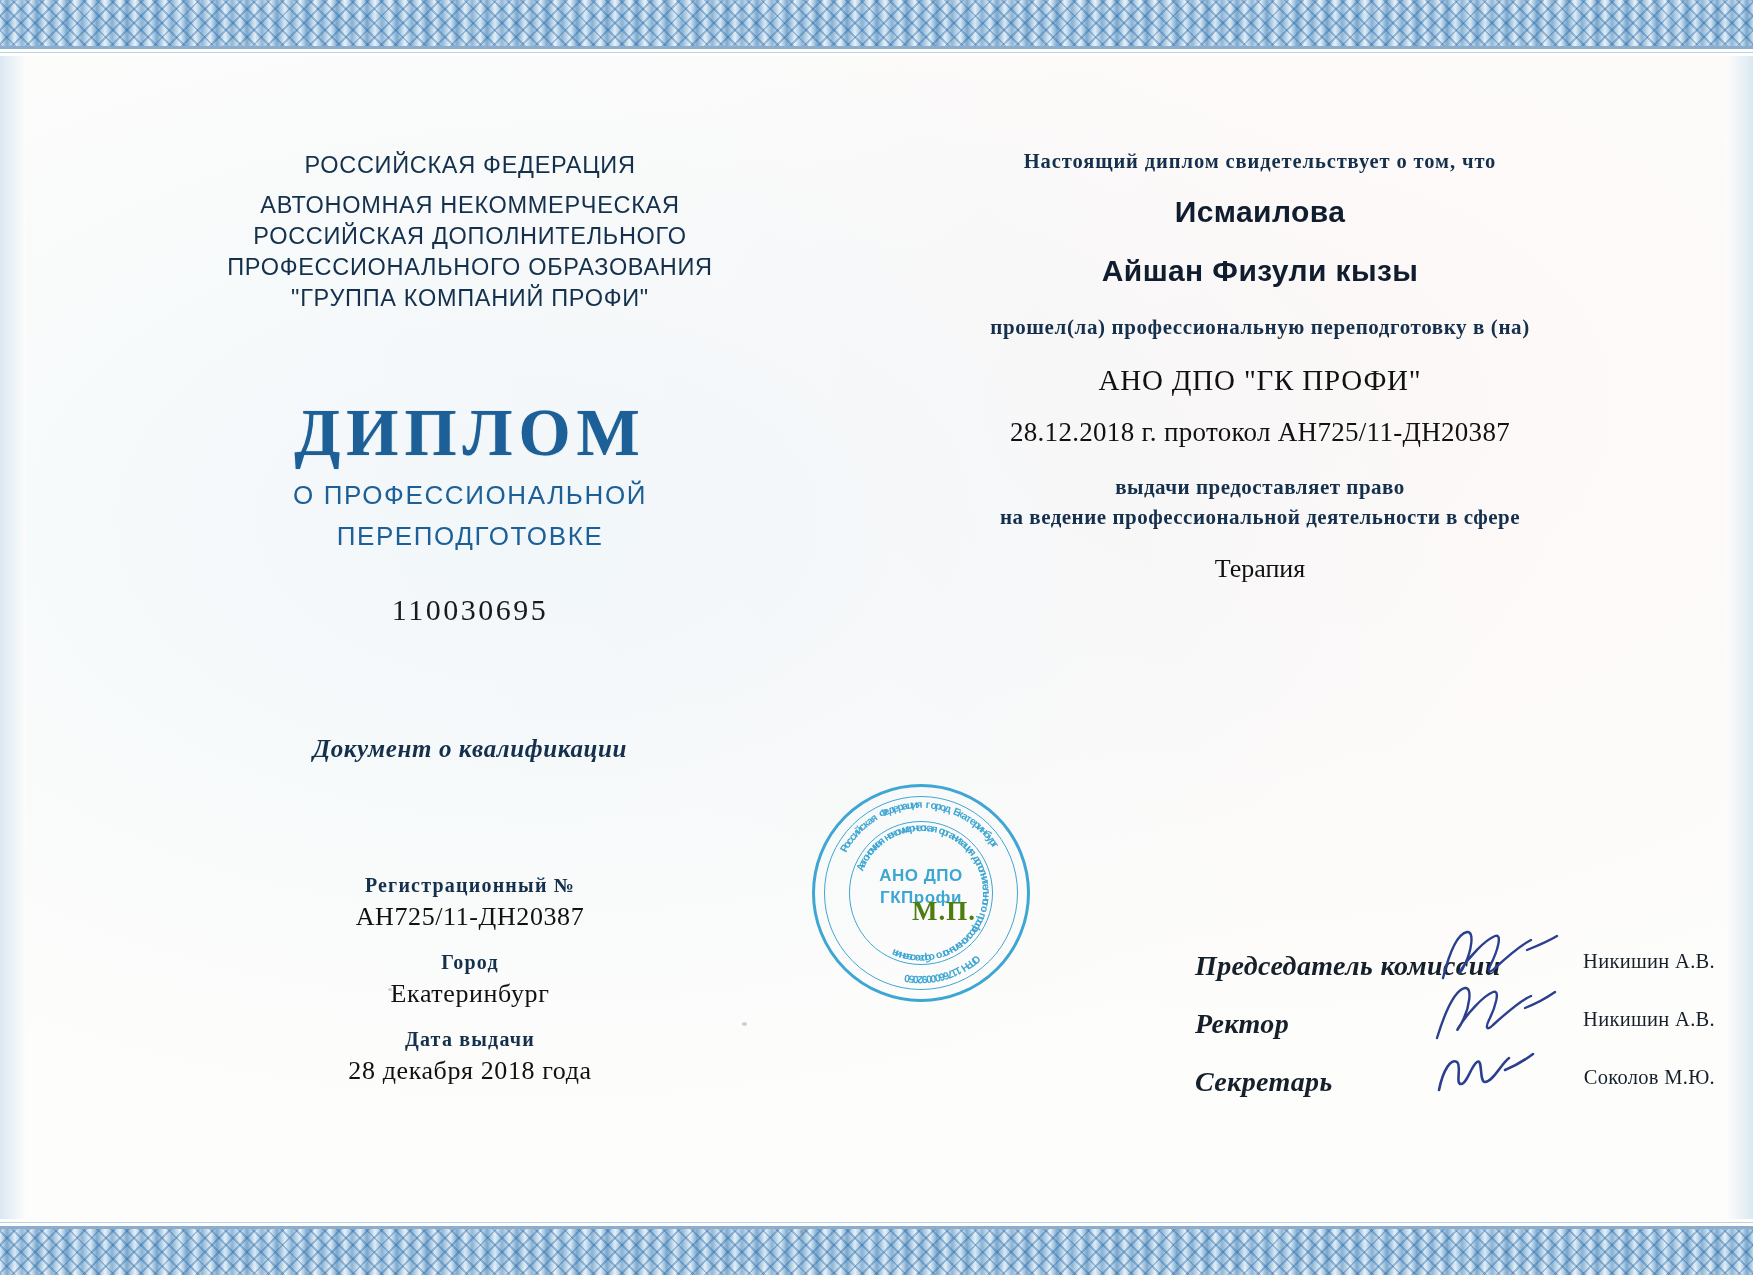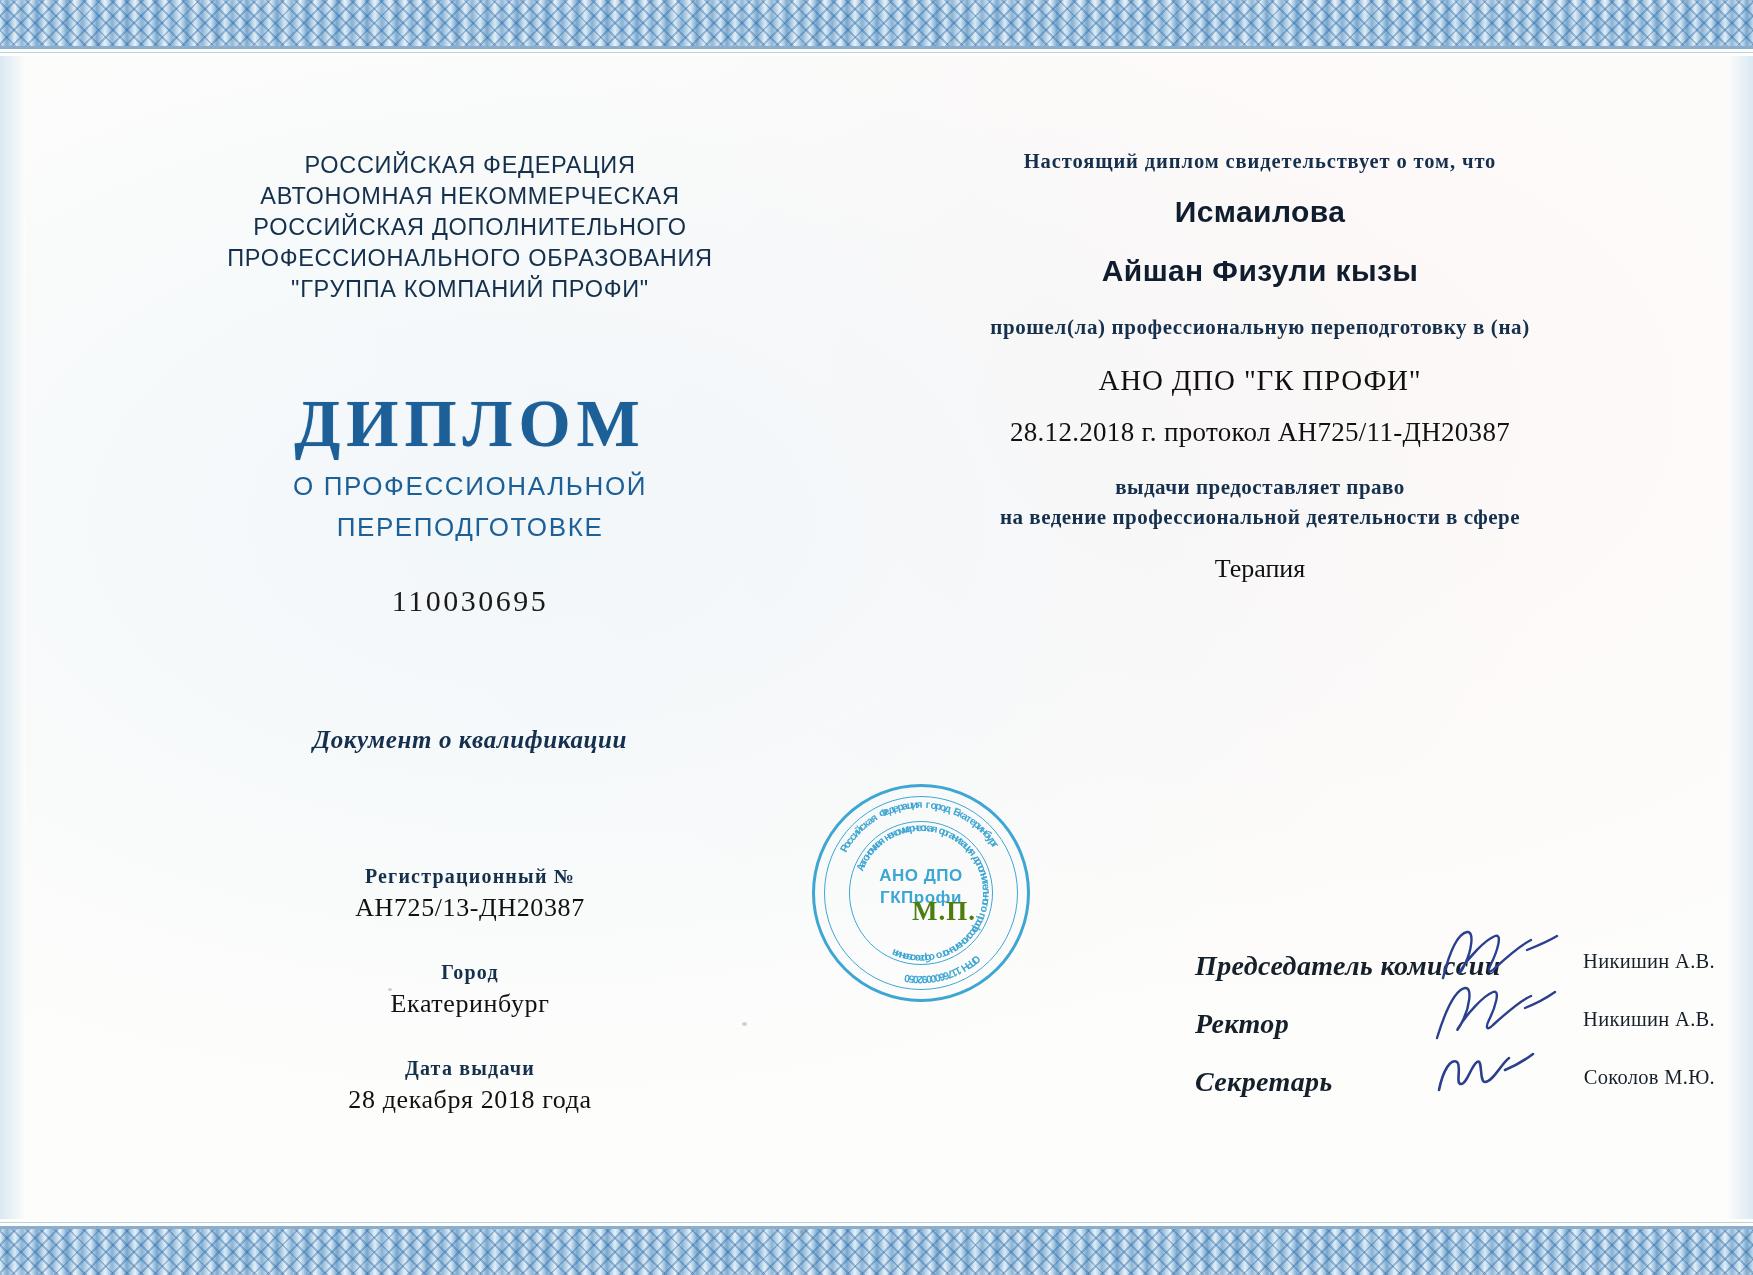--- a/index.html
+++ b/index.html
@@ -92,21 +92,21 @@
     text-align: center;
   }
   .org-line {
     font-family: "Liberation Sans", sans-serif;
     font-size: 23.5px;
     letter-spacing: .7px;
     color: #14304d;
     line-height: 31px;
     white-space: nowrap;
   }
-  .org-line.first { }
+  .org-line.first { margin-bottom: 9px; }
 
   .diploma-title {
     margin-top: 80px;
     font-family: "Liberation Serif", serif;
     font-weight: bold;
     font-size: 67px;
     letter-spacing: 6px;
     color: #1d5f97;
     text-shadow: 0 0 1px rgba(29,95,151,.5);
   }
@@ -139,21 +139,20 @@
   .reg-block {
     margin-top: 112px;
     line-height: 1.0;
   }
   .reg-label {
     font-family: "Liberation Serif", serif;
     font-weight: bold;
     font-size: 20px;
     letter-spacing: 1.2px;
     color: #14304d;
-    margin-top: 19px;
   }
   .reg-value {
     margin-top: 9px;
     font-family: "Liberation Serif", serif;
     font-size: 26px;
     letter-spacing: .6px;
     color: #111;
   }
   .reg-gap { height: 22px; }
 
@@ -363,21 +362,21 @@
     <div class="diploma-title">ДИПЛОМ</div>
     <div class="diploma-sub">О ПРОФЕССИОНАЛЬНОЙ</div>
     <div class="diploma-sub">ПЕРЕПОДГОТОВКЕ</div>
 
     <div class="diploma-number">110030695</div>
 
     <div class="qual-doc">Документ о квалификации</div>
 
     <div class="reg-block">
       <div class="reg-label">Регистрационный №</div>
-      <div class="reg-value">АН725/13-ДН20387</div>
+      <div class="reg-value">АН725/11-ДН20387</div>
       <div class="reg-gap"></div>
       <div class="reg-label">Город</div>
       <div class="reg-value">Екатеринбург</div>
       <div class="reg-gap"></div>
       <div class="reg-label">Дата выдачи</div>
       <div class="reg-value">28 декабря 2018 года</div>
     </div>
   </div>
 
   <div class="right-col">

